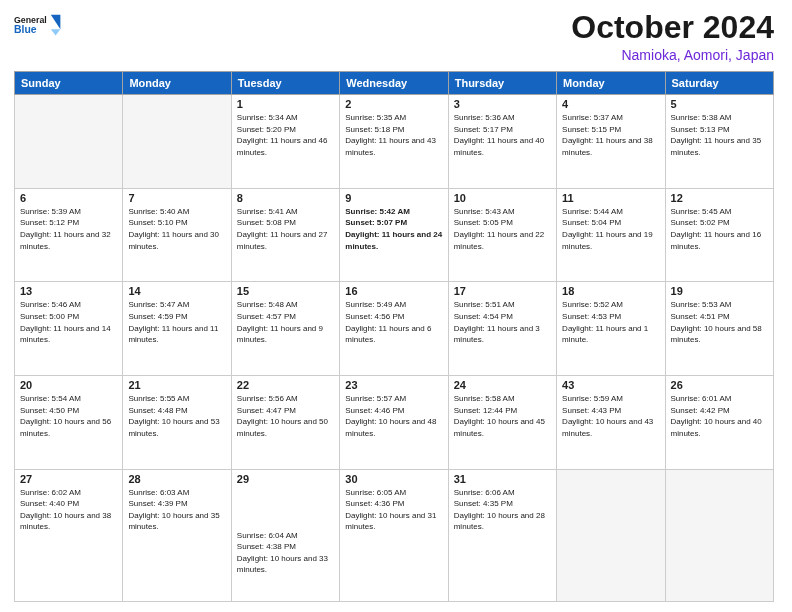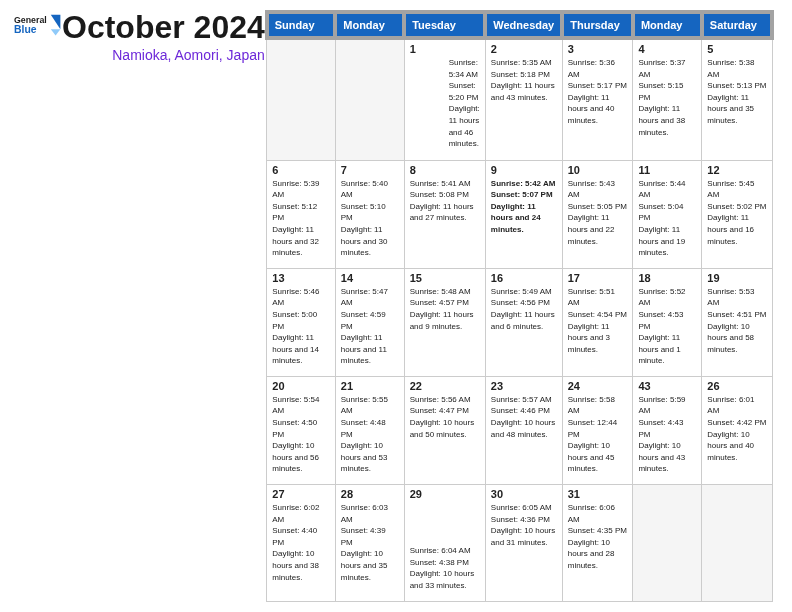--- a/index.html
+++ b/index.html
@@ -8,21 +8,21 @@
       height: 612px;
       font-family: Arial, Helvetica, sans-serif;
       background: #fff;
       overflow: hidden;
     }
     .page {
       width: 788px;
       height: 612px;
       padding: 10px 14px 10px 14px;
       display: flex;
-      flex-direction: row;
+      flex-direction: column;
       justify-content: center;
     }
     .header {
       display: flex;
       justify-content: space-between;
       align-items: flex-start;
       margin-bottom: 8px;
     }
     .logo-wrapper {
       display: flex;
@@ -52,21 +52,21 @@
       border-collapse: collapse;
       flex: 1;
     }
     .calendar thead tr th {
       background-color: #1565c0;
       color: #fff;
       font-size: 11px;
       font-weight: bold;
       padding: 5px 6px;
       text-align: left;
-      border: 4px solid #a3a3a3;
+      border: 1px solid #a3a3a3;
     }
     .calendar tbody tr td {
       width: calc(100% / 7);
       vertical-align: top;
       border: 1px solid #ccc;
       padding: 3px 5px;
       font-size: 8.5px;
       color: #222;
       background: #fff;
       min-height: 78px;
@@ -122,21 +122,21 @@
         <th>Monday</th>
         <th>Saturday</th>
       </tr>
     </thead>
     <tbody id="calendar-body">
     <tr>
           <td class="empty"></td>
           <td class="empty"></td>
           <td>
             <span class="day-number">1</span>
-            <div class="day-detail" style="white-space: pre-line; margin-left: 39px;">Sunrise: 5:34 AM
+            <div class="day-detail" style="white-space: pre-line;">Sunrise: 5:34 AM
 Sunset: 5:20 PM
 Daylight: 11 hours and 46 minutes.</div>
           </td>
           <td>
             <span class="day-number">2</span>
             <div class="day-detail" style="white-space: pre-line;">Sunrise: 5:35 AM
 Sunset: 5:18 PM
 Daylight: 11 hours and 43 minutes.</div>
           </td>
           <td>

